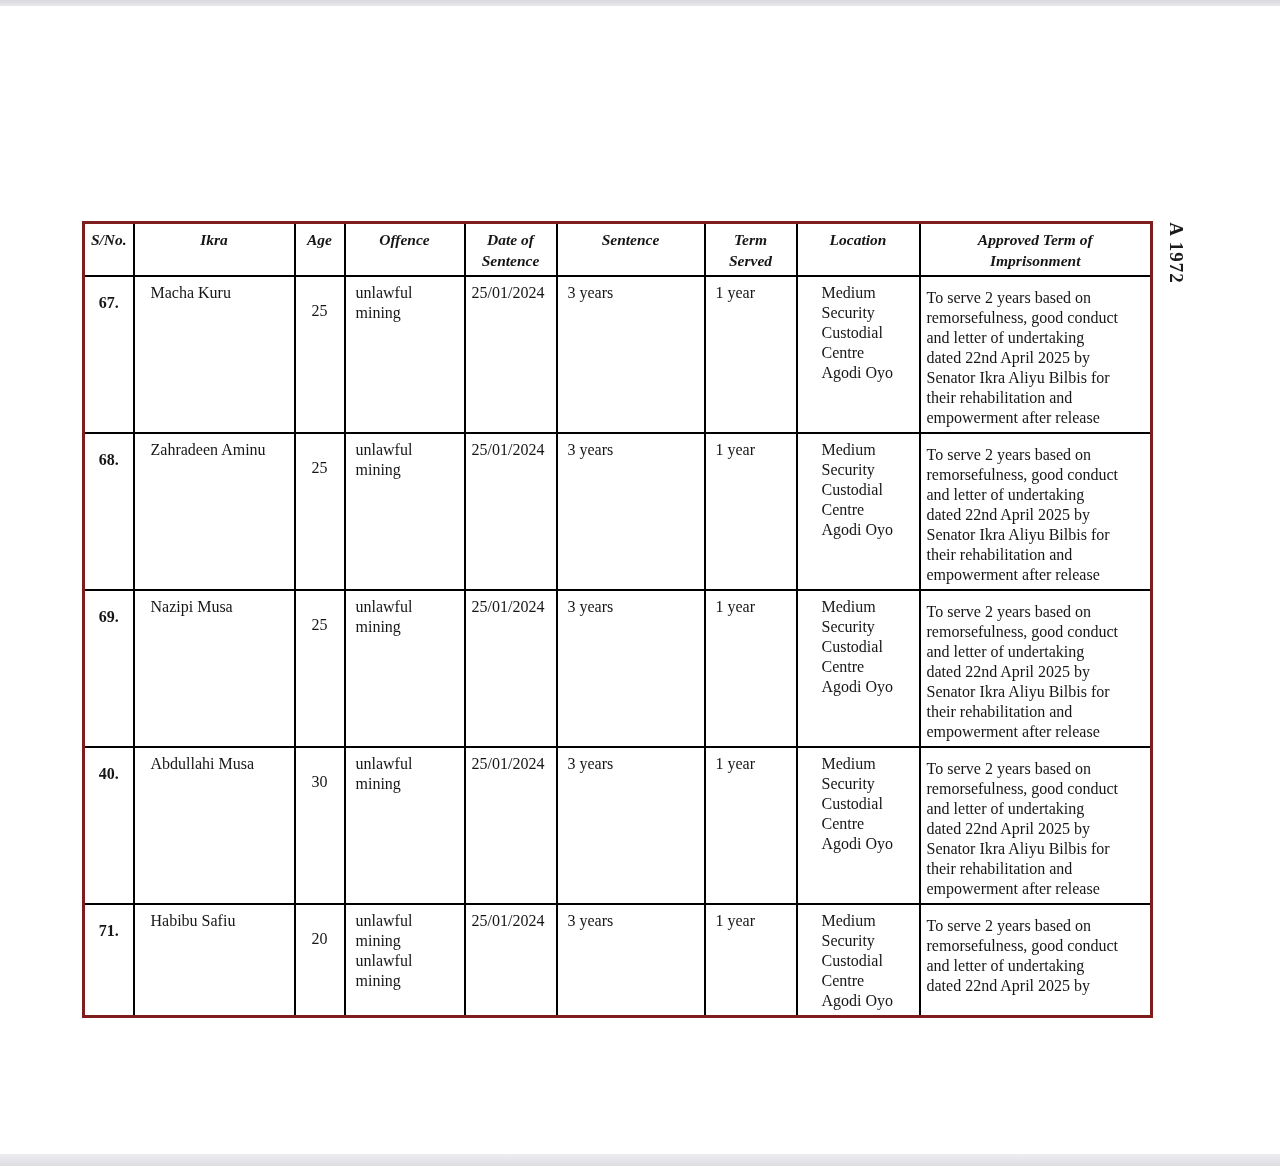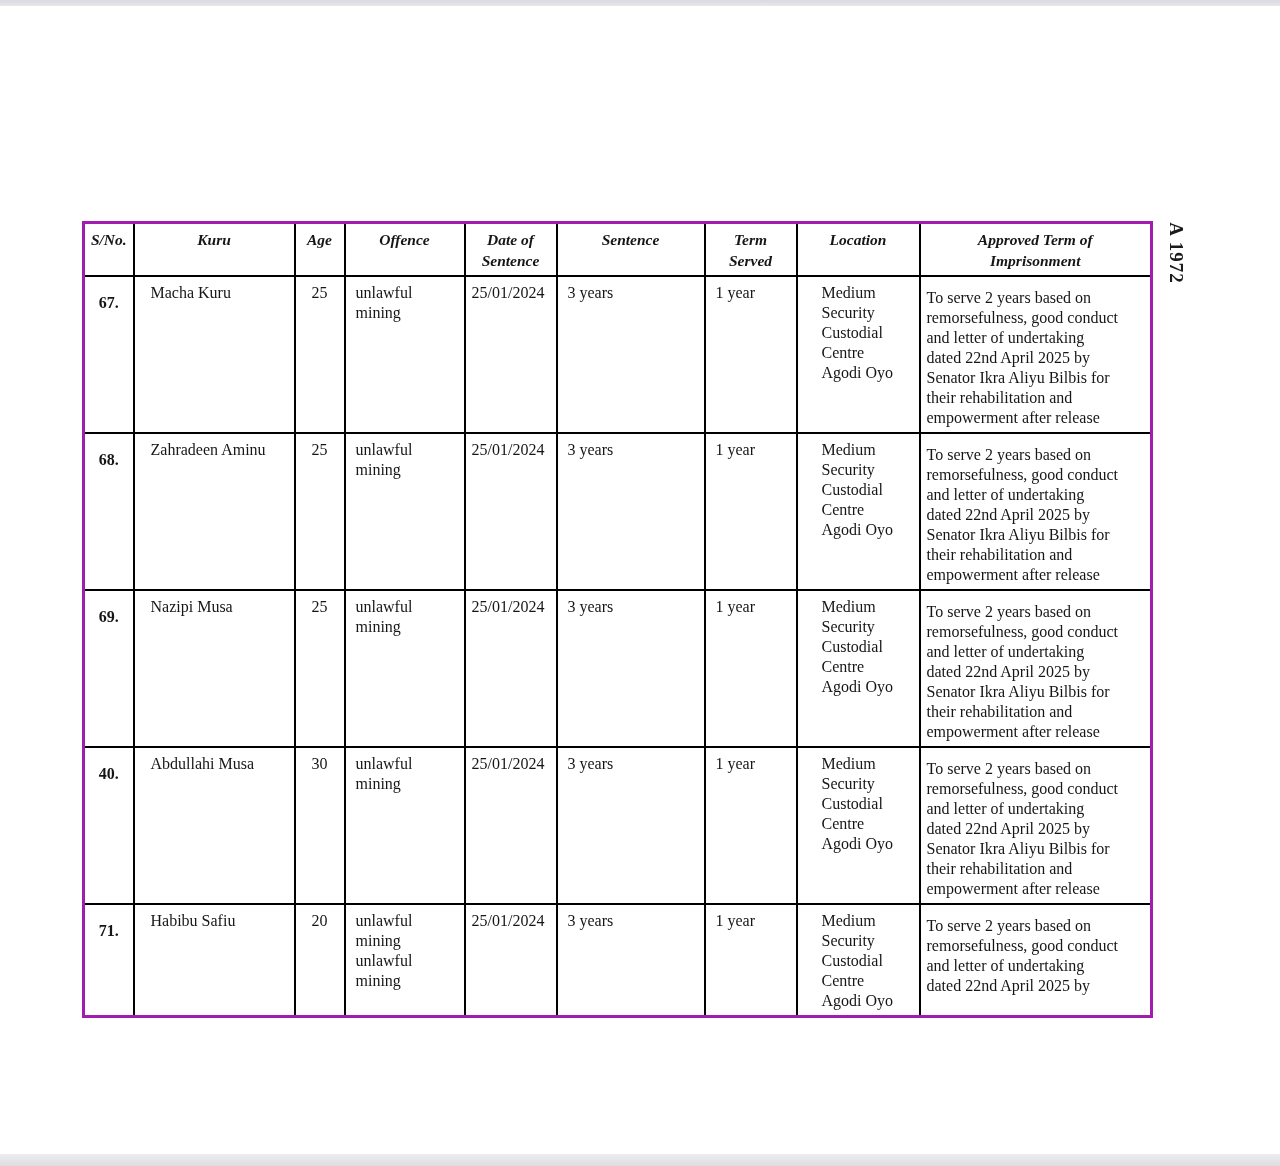--- a/index.html
+++ b/index.html
@@ -31,41 +31,41 @@
     font-weight: bold;
     font-size: 19px;
     letter-spacing: 1px;
     color: #1a1a1a;
   }
   table.gazette {
     position: absolute; left: 82px; top: 215px;
     width: 1068px;
     border-collapse: collapse;
     table-layout: fixed;
-    border: 3px solid #a21caf;
+    border: 3px solid #7f1d1d;
   }
   table.gazette th, table.gazette td {
     border: 2px solid #000;
     vertical-align: top;
     white-space: pre-line;
     font-size: 16px;
     line-height: 20px;
     overflow: hidden;
   }
   table.gazette th {
     font-weight: bold;
     font-style: italic;
     text-align: center;
     padding: 5px 2px 2px 2px;
     font-size: 15.5px;
     line-height: 21px;
   }
   td { padding: 6px 4px 4px 10px; text-align: left; }
   td.c-sno  { text-align: center; padding: 16px 2px; font-weight: bold; }
-  td.c-age  { text-align: center; padding: 6px 2px; }
+  td.c-age  { text-align: center; padding: 24px 2px; }
   td.c-name { padding-left: 16px; }
   td.c-date { padding: 6px 14px 4px 6px; }
   td.c-loc  { padding: 6px 2px 4px 24px; }
   td.c-appr { padding: 11px 2px 4px 6px; }
 </style>
 </head>
 <body>
 
 <div class="viewer-edge-top"></div>
 
@@ -81,21 +81,21 @@
       <col style="width:120px">
         <col style="width:92px">
         <col style="width:148px">
       <col style="width:92px">
         <col style="width:123px">
         <col style="width:232px">
     </colgroup>
     <thead>
       <tr style="height:53px">
         <th>S/No.</th>
-        <th>Kuru</th>
+        <th>Ikra</th>
         <th>Age</th>
         <th>Offence</th>
         <th>Date of
 Sentence</th>
         <th>Sentence</th>
         <th>Term
 Served</th>
         <th>Location</th>
         <th>Approved Term of
 Imprisonment</th>

